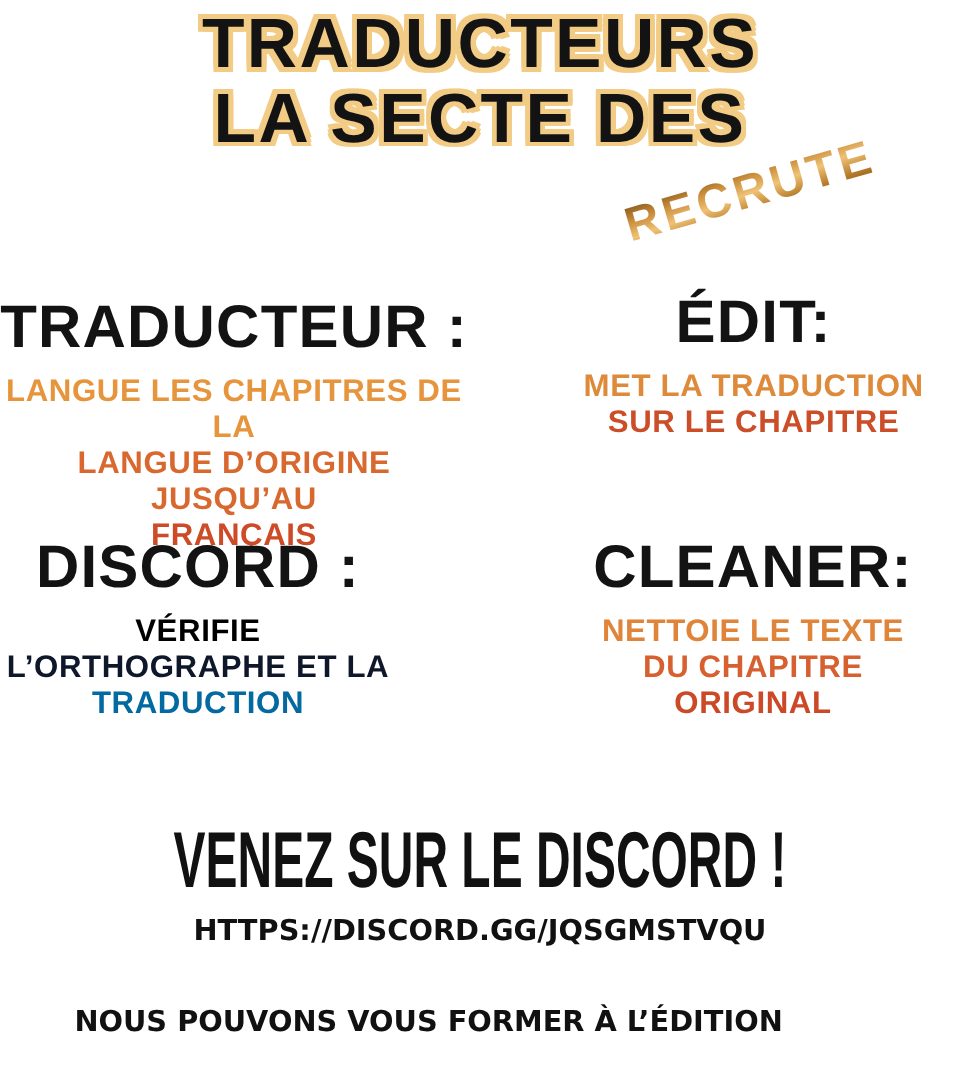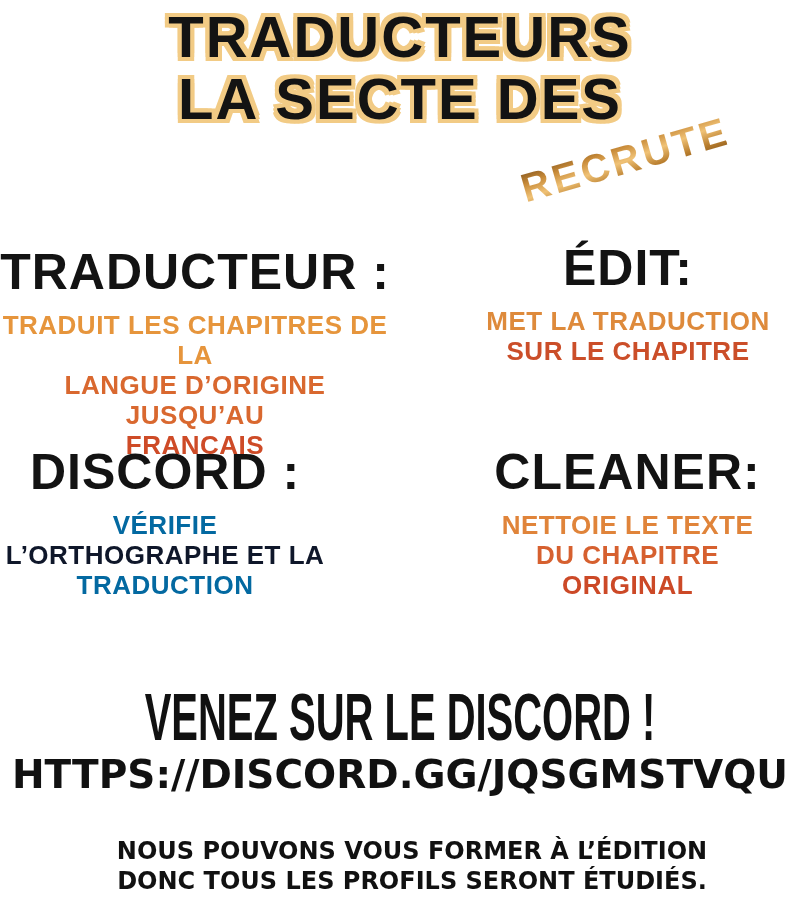--- a/index.html
+++ b/index.html
@@ -99,35 +99,35 @@
     transform-origin: center;
     letter-spacing: 0px;
   }
   .discord-url {
     position: absolute;
     top: 758px;
     left: 0;
     width: 100%;
     text-align: center;
     font-family: "DejaVu Sans", sans-serif;
-    font-size: 39px;
+    font-size: 24px;
     line-height: 34px;
     font-weight: 700;
     color: #111111;
     letter-spacing: 0px;
     text-decoration: none;
   }
 
   
   .footer {
     position: absolute;
     top: 836px;
     left: 62px;
     width: 700px;
-    text-align: center;
+    text-align: left;
     font-family: "DejaVu Sans", sans-serif;
     font-size: 24px;
     line-height: 30px;
     font-weight: 700;
     color: #111111;
     letter-spacing: 0px;
   }
   .footer-line { margin: 0; }
 </style>
 </head>
@@ -137,47 +137,46 @@
 
   <header class="title-block">
     <div class="title-line">TRADUCTEURS</div>
     <div class="title-line">LA SECTE DES</div>
   </header>
 
   <div class="recrute">RECRUTE</div>
 
   <section class="role role-traducteur">
     <h2 class="role-heading">TRADUCTEUR :</h2>
-    <p class="role-line" style="color: rgb(230, 149, 60);">TRADUIT LES CHAPITRES DE LA</p>
+    <p class="role-line" style="color: rgb(230, 149, 60);">LANGUE LES CHAPITRES DE LA</p>
     <p class="role-line" style="color: rgb(217, 104, 47); text-align: center;">LANGUE D’ORIGINE JUSQU’AU</p>
     <p class="role-line" style="color: rgb(206, 75, 39);">FRANÇAIS</p>
   </section>
 
   <section class="role role-edit">
     <h2 class="role-heading">ÉDIT:</h2>
     <p class="role-line" style="color: rgb(222, 138, 59);">MET LA TRADUCTION</p>
     <p class="role-line" style="color: rgb(203, 78, 41);">SUR LE CHAPITRE</p>
   </section>
 
   <section class="role role-checker">
     <h2 class="role-heading">DISCORD :</h2>
-    <p class="role-line" style="color: #0369a1;">VÉRIFIE</p>
+    <p class="role-line" style="color: #000000;">VÉRIFIE</p>
     <p class="role-line" style="color: #0f172a;">L’ORTHOGRAPHE ET LA</p>
     <p class="role-line" style="color: #0369a1;">TRADUCTION</p>
   </section>
 
   <section class="role role-cleaner">
     <h2 class="role-heading">CLEANER:</h2>
     <p class="role-line" style="color: rgb(224, 132, 58);">NETTOIE LE TEXTE</p>
     <p class="role-line" style="color: rgb(214, 96, 47);">DU CHAPITRE</p>
     <p class="role-line" style="color: rgb(204, 73, 39);">ORIGINAL</p>
   </section>
 
   <div class="cta-heading">VENEZ SUR LE DISCORD !</div>
 
   <a class="discord-url" href="#">HTTPS://DISCORD.GG/JQSGMSTVQU</a>
 
   <footer class="footer">
     <p class="footer-line">NOUS POUVONS VOUS FORMER À L’ÉDITION</p>
-    <p class="footer-line">DONC TOUS LES PROFILS SERONT ÉTUDIÉS.</p>
   </footer>
 
 </div>
 
 </body></html>

